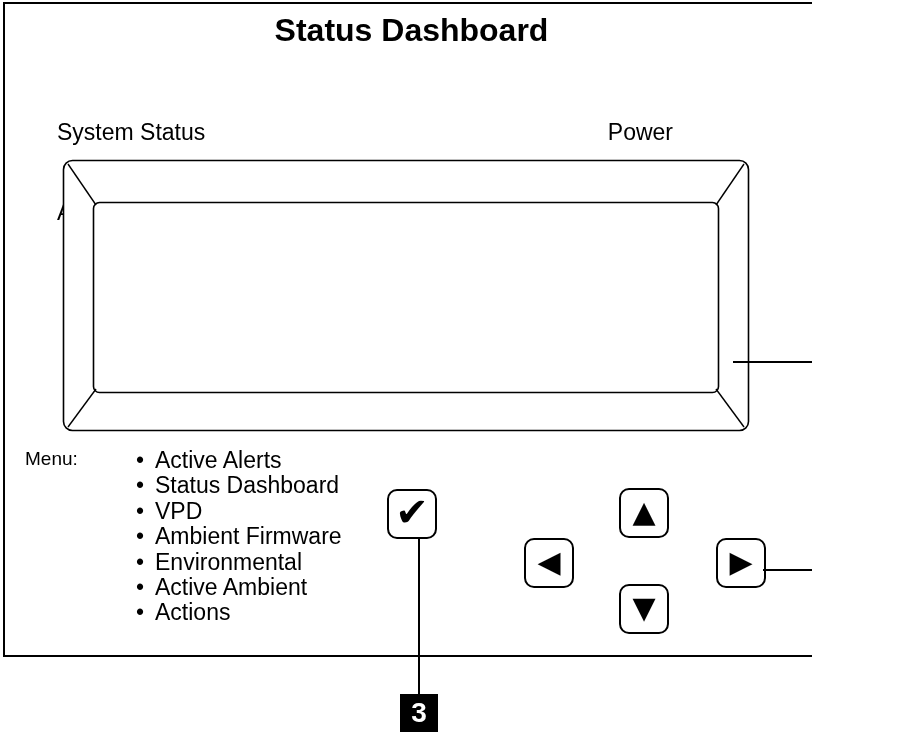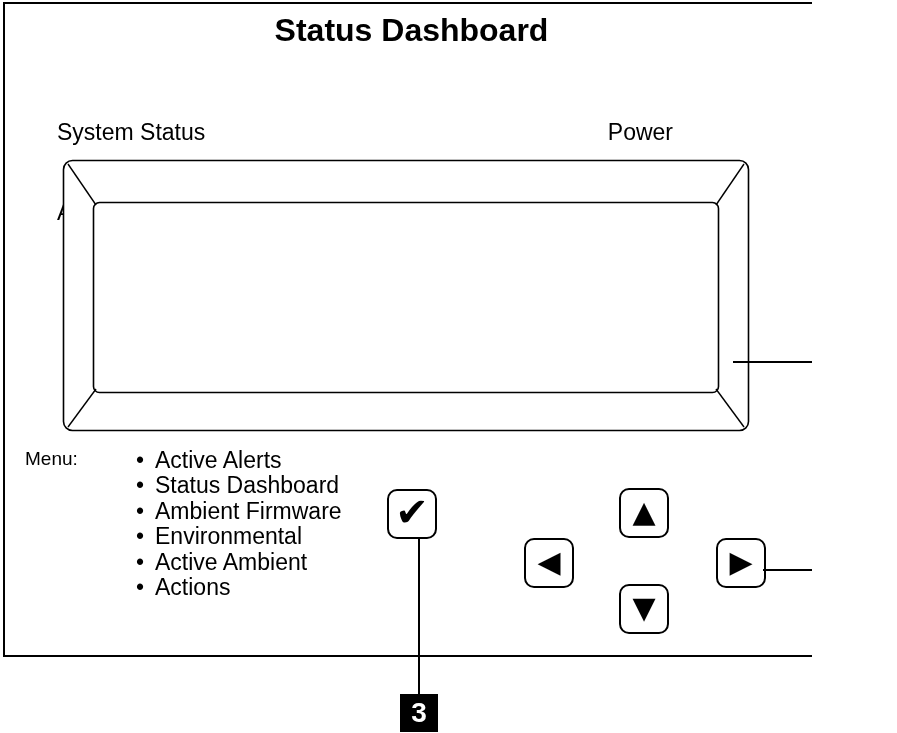--- a/index.html
+++ b/index.html
@@ -78,20 +78,21 @@
     <line x1="684" y1="7" x2="656" y2="48" stroke="#000" stroke-width="1.4"></line>
     <line x1="8" y1="270" x2="36" y2="232" stroke="#000" stroke-width="1.4"></line>
     <line x1="684" y1="270" x2="656" y2="232" stroke="#000" stroke-width="1.4"></line>
   </svg>
 
   <div id="menu-label" class="abs">Menu:</div>
 
   <ul id="menu-list" class="abs">
     <li><span class="bullet">•</span><span>Active Alerts</span></li>
     <li><span class="bullet">•</span><span>Status Dashboard</span></li>
+    <li><span class="bullet">•</span><span>VPD</span></li>
     <li><span class="bullet">•</span><span>Ambient Firmware</span></li>
     <li><span class="bullet">•</span><span>Environmental</span></li>
     <li><span class="bullet">•</span><span>Active Ambient</span></li>
     <li><span class="bullet">•</span><span>Actions</span></li>
   </ul>
 
   <div id="btn-select" class="abs btn">
     <span class="glyph">✔</span>
   </div>
   <div id="btn-up" class="abs btn">

